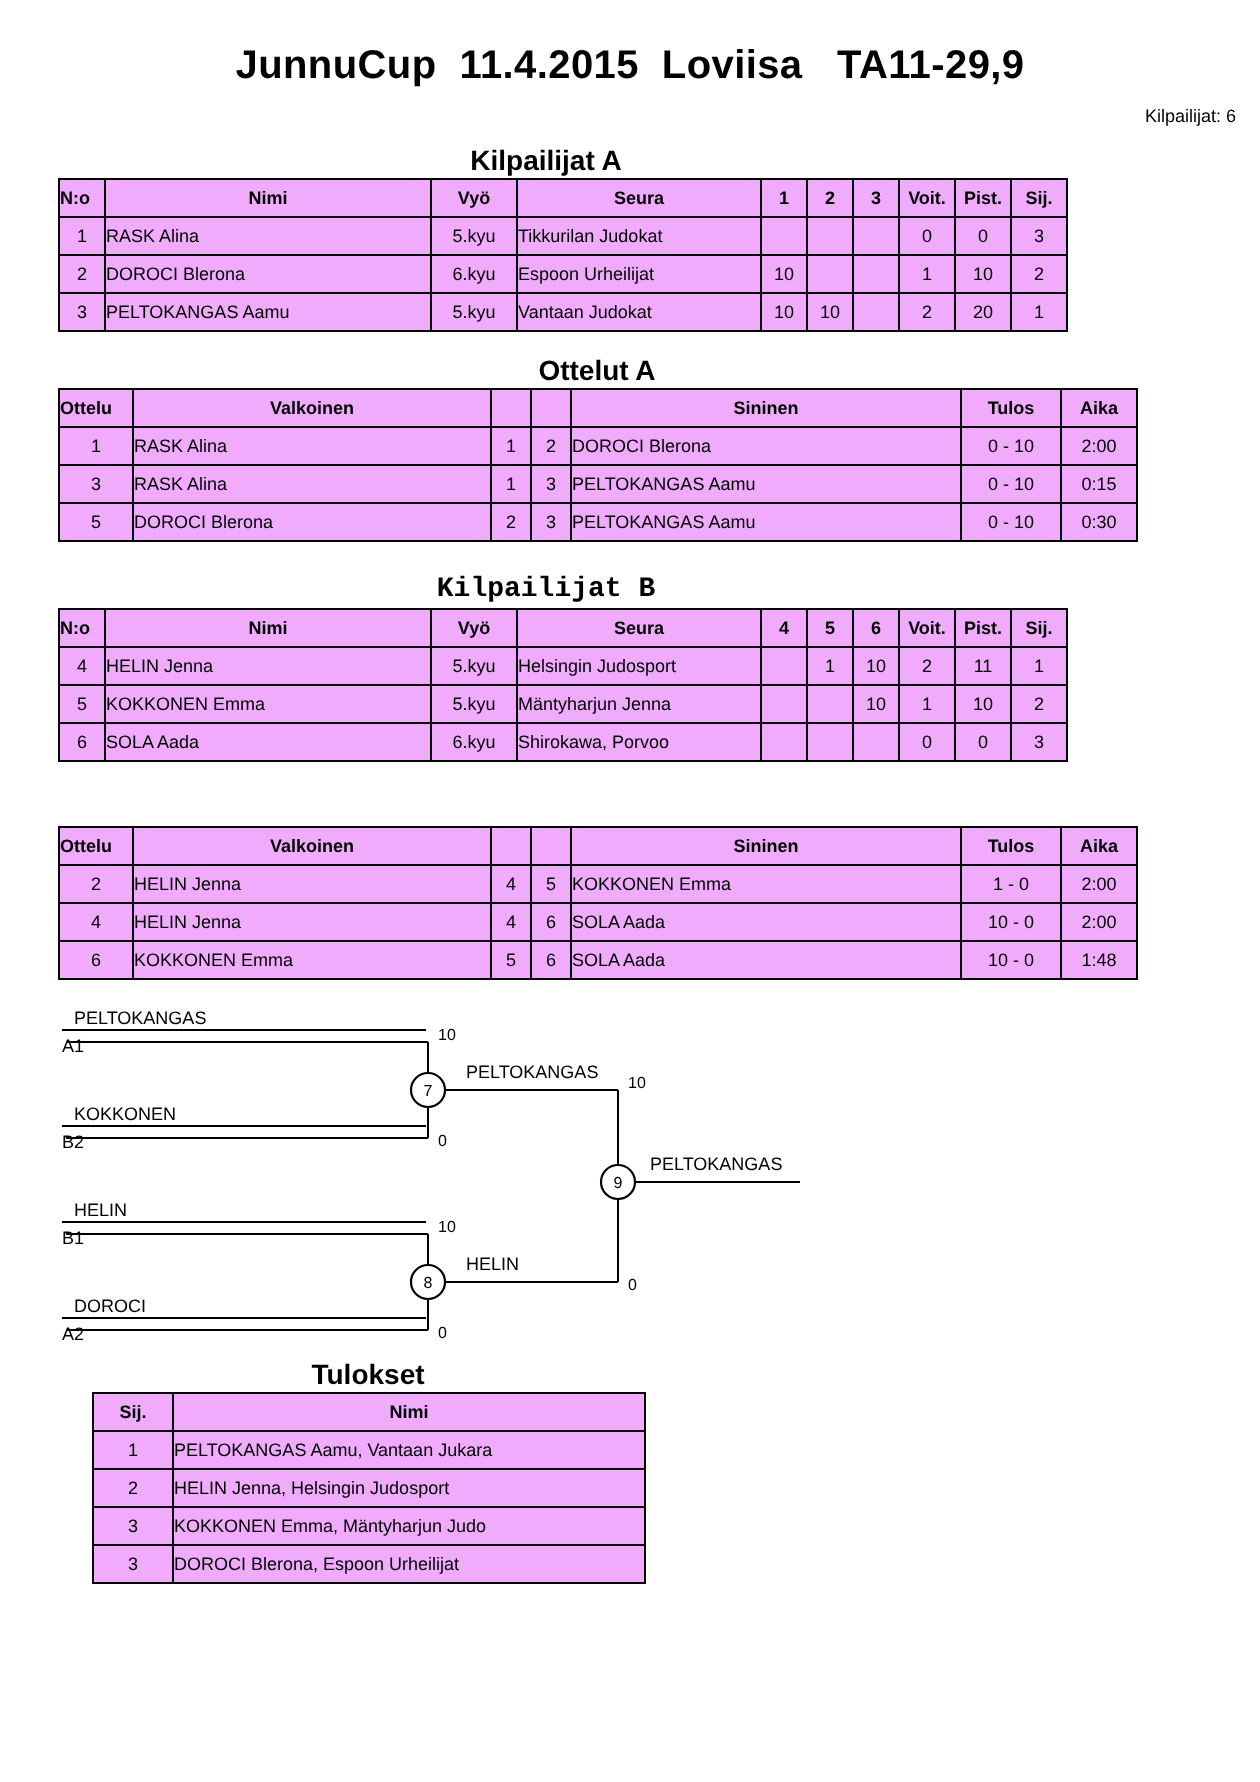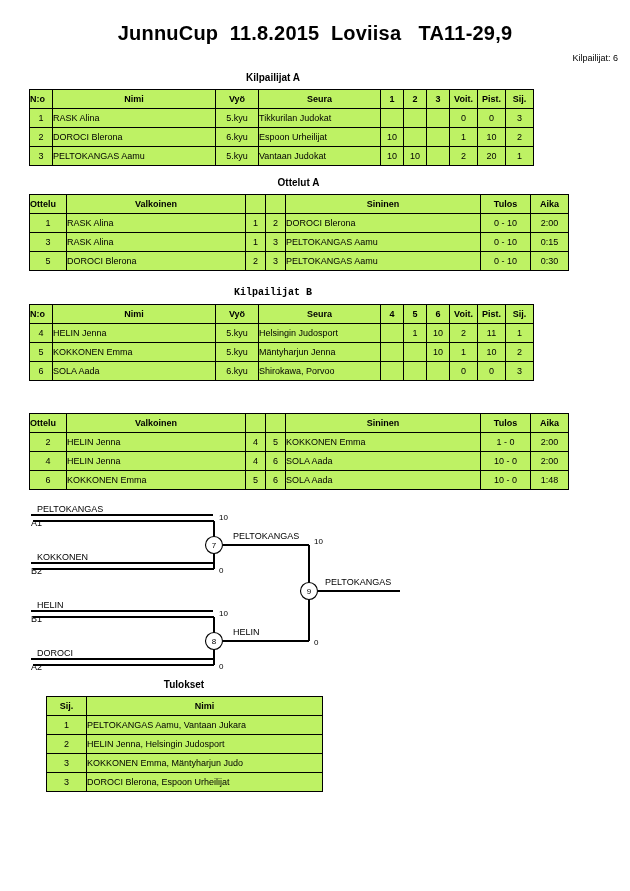--- a/index.html
+++ b/index.html
@@ -15,26 +15,26 @@
     position:absolute;left:0;top:22px;width:630px;text-align:center;
     font-size:20px;font-weight:bold;letter-spacing:.2px;white-space:pre;
   }
   .entrants{
     position:absolute;right:12px;top:53px;
     font-size:9px;font-weight:normal;
   }
 
   
   .caption{
-    position:absolute;font-size:10px;font-weight:bold;text-align:center;
+    position:absolute;font-size:14px;font-weight:bold;text-align:center;
   }
 
   
   table{border-collapse:collapse;table-layout:fixed;}
-  .tbl{position:absolute;border:1.6px solid #000;background:#bef264;}
+  .tbl{position:absolute;border:1.6px solid #000;background:#f0abfc;}
   .tbl td,.tbl th{
     border:0.8px solid #000;font-size:9px;font-weight:normal;
     padding:0;height:18px;line-height:18px;overflow:hidden;white-space:nowrap;
   }
   .tbl th{font-weight:bold;}
   .c{text-align:center;}
   .l{text-align:left;padding-left:5px;}
   .thickleft{border-left:1.8px solid #000 !important;}
   .hdrrow th{border-bottom:1.2px solid #000;}
 
@@ -67,21 +67,21 @@
   .bracket svg{display:block;}
   .bk-text{font-family:"Liberation Sans","DejaVu Sans",sans-serif;font-size:9px;fill:#000;}
   .bk-num{font-family:"Liberation Sans","DejaVu Sans",sans-serif;font-size:8px;fill:#000;}
   .bk-node{font-family:"Liberation Sans","DejaVu Sans",sans-serif;font-size:8px;fill:#000;text-anchor:middle;}
 </style>
 </head>
 <body>
 
 <div class="page">
 
-  <div class="doc-title">JunnuCup  11.8.2015  Loviisa   TA11-29,9</div>
+  <div class="doc-title">JunnuCup  11.4.2015  Loviisa   TA11-29,9</div>
   <div class="entrants">Kilpailijat: 6</div>
 
   <div class="caption" style="left:29px;top:72px;width:488px;">Kilpailijat A</div>
   <table class="tbl pool" style="top:89px;">
     <colgroup>
         <col class="no">
         <col class="nimi">
         <col class="vyo">
         <col class="seura">
         <col class="sc">

